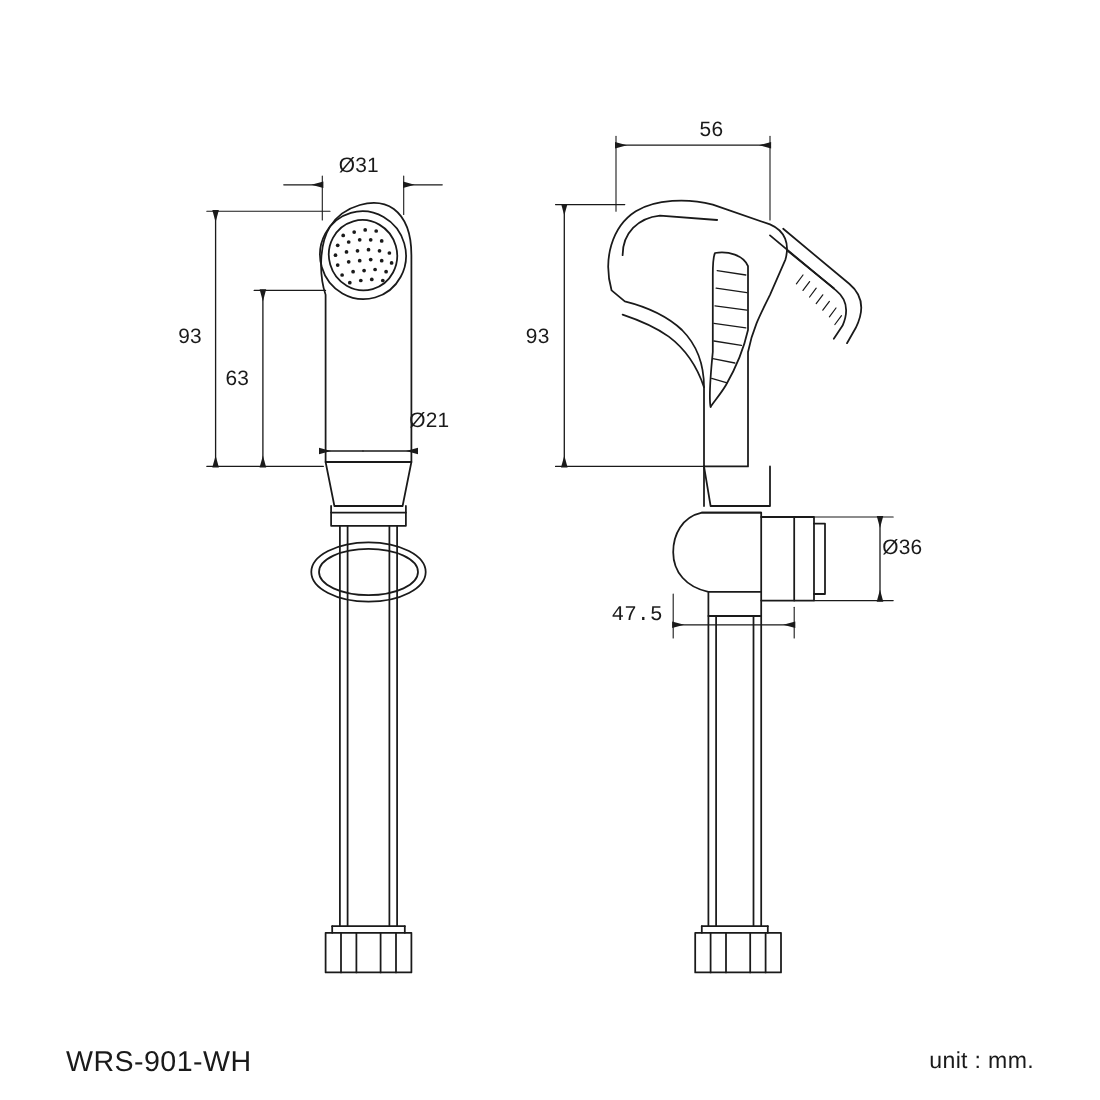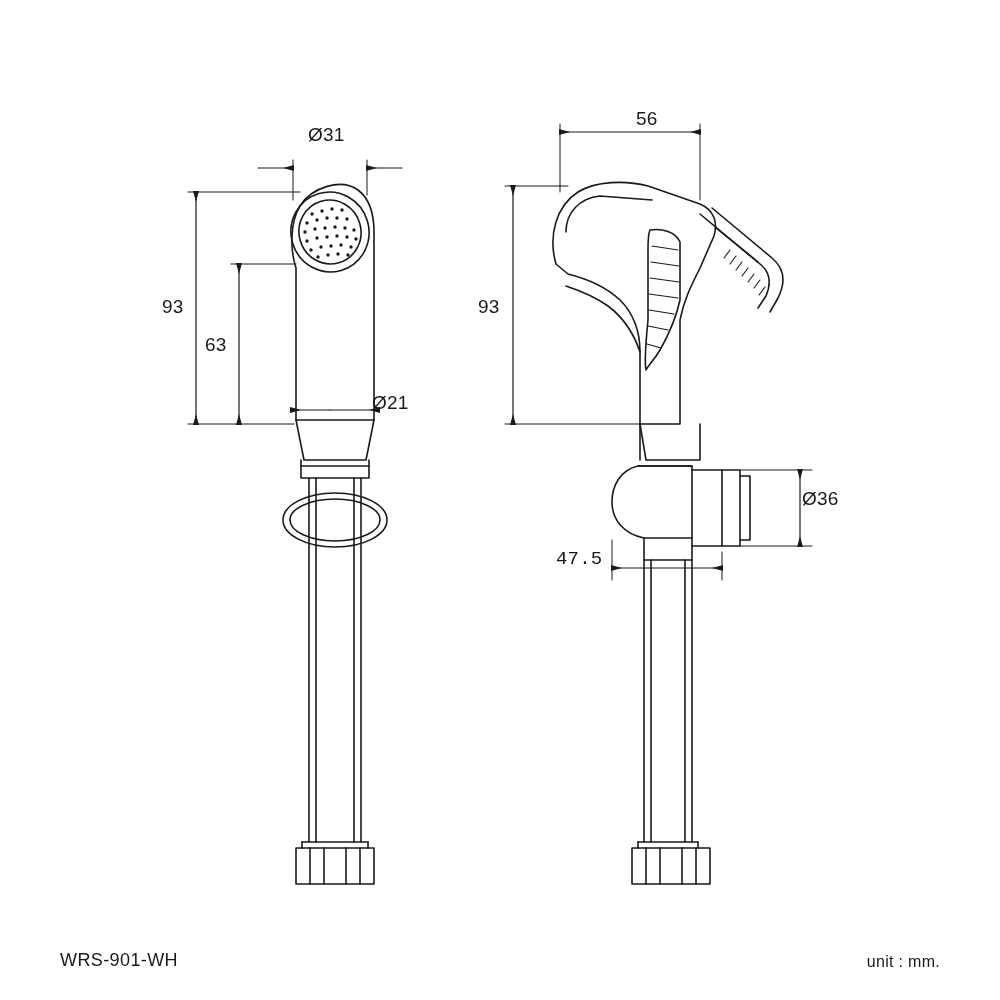--- a/index.html
+++ b/index.html
@@ -28,25 +28,25 @@
     position: absolute;
     font-family: "Liberation Sans", sans-serif;
     color: #1a1a1a;
     white-space: nowrap;
   }
   .dim-label {
     font-size: 19px;
     letter-spacing: 0.2px;
   }
   .model-label {
-    font-size: 18px;
+    font-size: 26px;
     letter-spacing: 0.4px;
   }
   .unit-label {
-    font-size: 16px;
+    font-size: 21px;
     letter-spacing: 0.3px;
   }
 </style>
 </head>
 <body>
 
 <div id="page">
 
   <svg id="drawing" viewBox="0 0 1000 1000">
     <defs>
@@ -236,27 +236,27 @@
         <line x1="800" y1="470" x2="800" y2="546" marker-start="url(#arrOut)" marker-end="url(#arrIn)"></line>
 
         <path d="M612 540 L 612 580" stroke-width="1"></path>
         <path d="M722 552 L 722 580" stroke-width="1"></path>
         <line x1="612" y1="568" x2="722" y2="568" marker-start="url(#arrOut)" marker-end="url(#arrIn)"></line>
       </g>
 
     </g>
   </svg>
 
-  <div class="label dim-label" style="left:308px; top:124px;">Ø31</div>
+  <div class="label dim-label" style="left:308px; top:140px;">Ø31</div>
 
   <div class="label dim-label" style="left:162px; top:296px;">93</div>
 
   <div class="label dim-label" style="left:205px; top:334px;">63</div>
 
-  <div class="label dim-label" style="left:372px; top:392px;text-align:center;">Ø21</div>
+  <div class="label dim-label" style="left:372px; top:372px;text-align:center;">Ø21</div>
 
   <div class="label dim-label" style="left:610px; top:108px;margin-left:26px;">56</div>
 
   <div class="label dim-label" style="left:478px; top:296px;">93</div>
 
   <div class="label dim-label" style="left:802px; top:488px;">Ø36</div>
 
   <div class="label dim-label" style="left:556px; top:548px;font-family:Liberation Mono, monospace;">47.5</div>
 
   <div class="label model-label" style="left:60px; top:950px;">WRS-901-WH</div>

